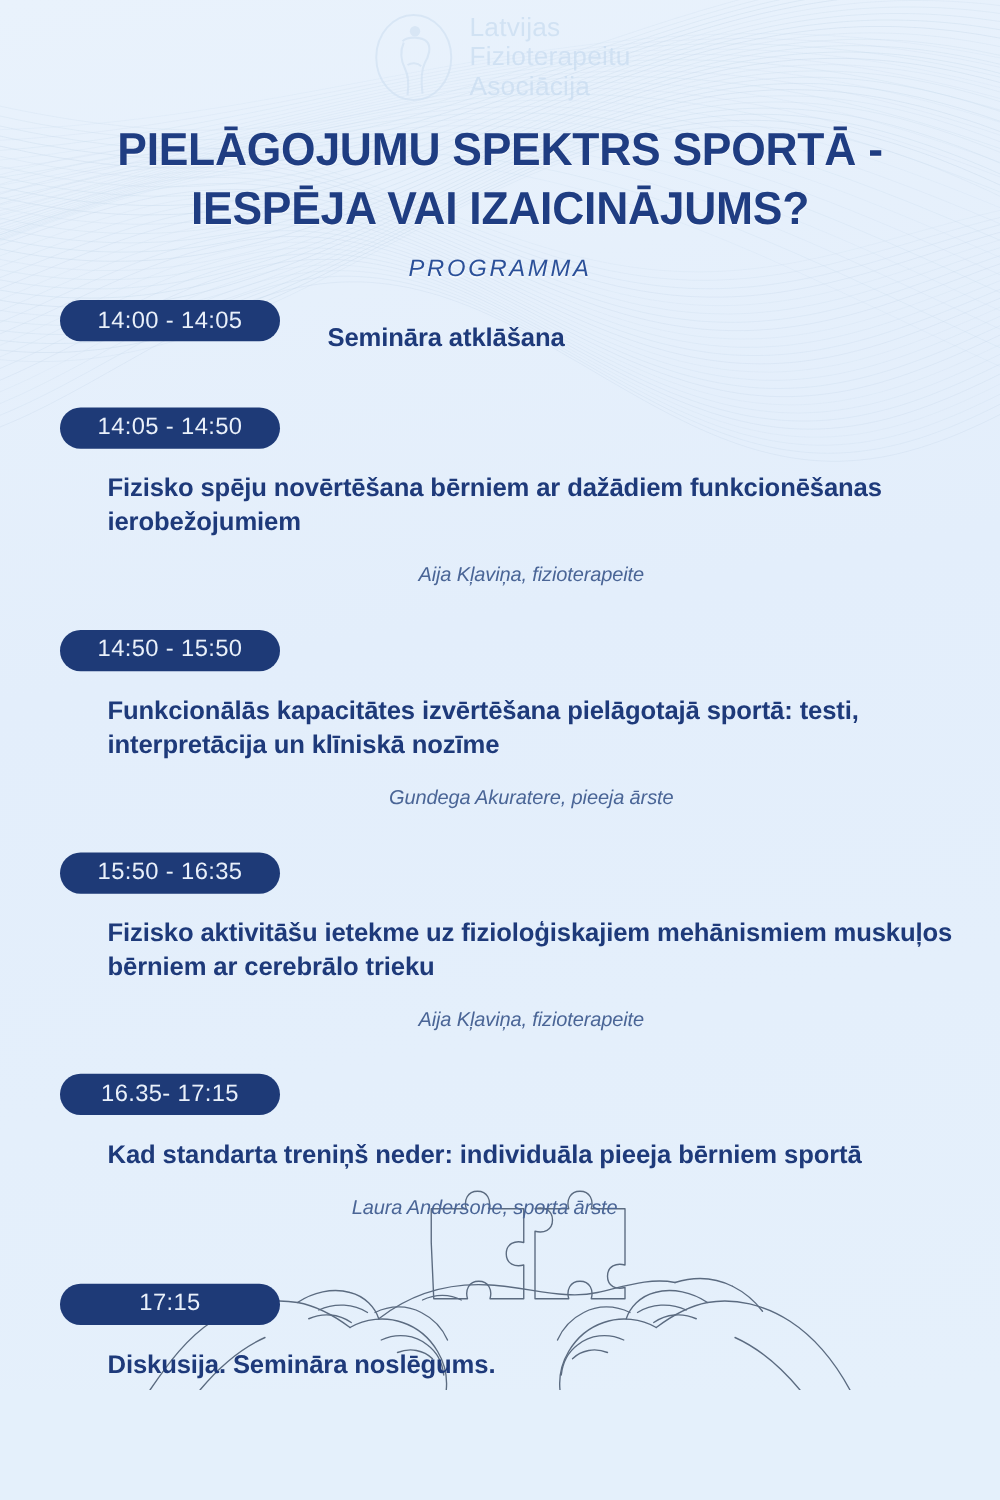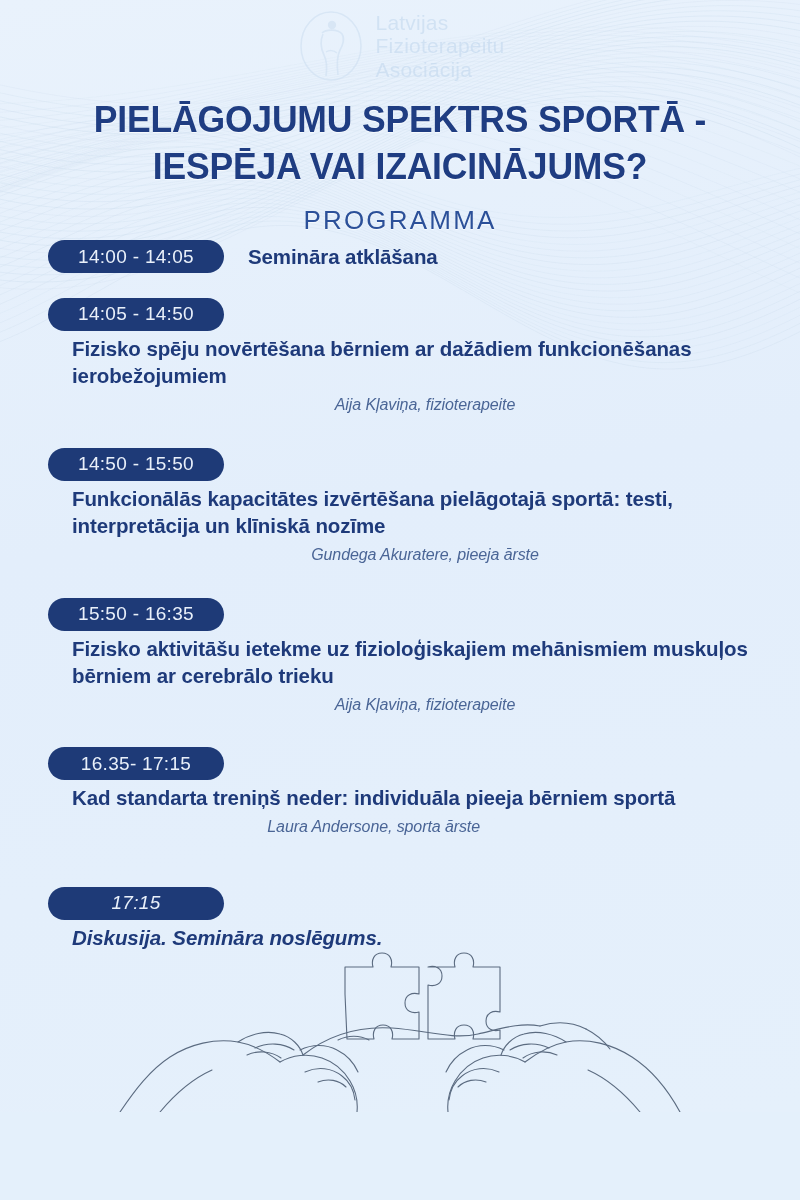--- a/index.html
+++ b/index.html
@@ -78,21 +78,22 @@
     line-height: 1.28;
     letter-spacing: -0.2px;
     margin: 0;
     padding: 0 30px;
     text-shadow: 0 1px 1px rgba(255,255,255,0.75);
     transform: scaleX(0.96);
   }
   .poster-subtitle {
     margin: 14px 0 0 0;
     color: #2b5099;
-    font-size: 26px;
+    font-size: 19px;
+    font-style: italic;
     font-weight: normal;
     letter-spacing: 2.2px;
     text-shadow: 0 1px 1px rgba(255,255,255,0.7);
   }
 
   
   .schedule {
     position: absolute;
     top: 239px;
     left: 0;
@@ -125,36 +126,36 @@
     padding-left: 20px;
     padding-top: 0px;
     min-width: 0;
   }
   .session-title {
     color: #1e3a7a;
     font-size: 20.5px;
     font-weight: bold;
     line-height: 1.35;
     letter-spacing: -0.1px;
-    margin: 4px;
+    margin: 18px;
   }
   .session-speaker {
     color: #4a6596;
     font-size: 16px;
     font-style: italic;
     line-height: 1.35;
     margin: 1px 0 0 0;
     letter-spacing: -0.1px;
     text-align: center;
   }
 
   
   .session + .session { margin-top: 22px; flex-direction: column; }
   .session.gap-lg { margin-top: 31px; }
-  .session.gap-xl { margin-top: 48px; font-style: italic; }
+  .session.gap-xl { margin-top: 48px; }
 
   
   .hands-illustration {
     position: absolute;
     left: 0;
     bottom: 0;
     width: 800px;
     height: 190px;
     pointer-events: none;
     z-index: 3;

